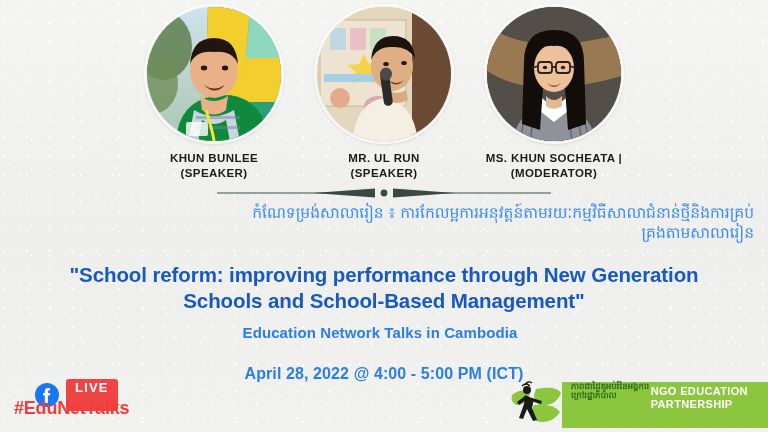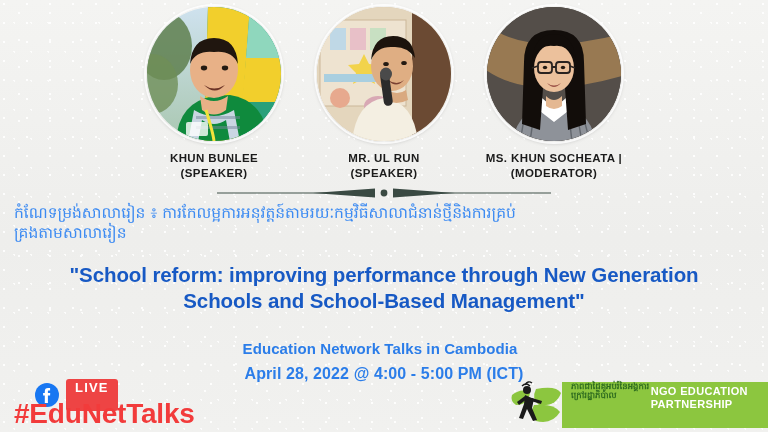--- a/index.html
+++ b/index.html
@@ -47,33 +47,33 @@
 
   
   .divider{
     position:absolute;top:186px;left:50%;transform:translateX(-50%);
     width:334px;height:14px;
   }
 
   
   .khmer-title{
     position:absolute;top:203px;left:0;width:768px;
-    text-align:left;color:#3d8bf2;
+    text-align:right;color:#3d8bf2;
     font-size:15.5px;line-height:1.32;font-weight:400;
     padding:0 14px;box-sizing:border-box;
     font-family:"DejaVu Sans","Liberation Sans",sans-serif;
   }
   .en-title{
     position:absolute;top:262px;left:0;width:768px;
     text-align:center;color:#1759c4;
     font-size:20.5px;line-height:1.28;font-weight:bold;
     letter-spacing:-.1px;padding:0 60px;box-sizing:border-box;
   }
   .series{
-    position:absolute;top:340px;left:0;width:760px;
+    position:absolute;top:324px;left:0;width:760px;
     text-align:center;color:#2b7de9;
     font-size:15px;font-weight:bold;letter-spacing:.1px;
   }
   .datetime{
     position:absolute;top:365px;left:0;width:768px;
     text-align:center;color:#2b7de9;
     font-size:16px;font-weight:bold;letter-spacing:.1px;
   }
 
   
@@ -82,21 +82,21 @@
     display:flex;align-items:center;gap:7px;
   }
   .fb-icon{width:24px;height:24px;display:block;}
   .live-badge{
     background:#ee4444;color:#ffffff;
     font-weight:bold;font-size:13px;letter-spacing:1.2px;
     padding:2px 9px 16px;border-radius:3px;line-height:1.08;
   }
   .hashtag{
     position:absolute;left:14px;top:398px;width:230px;
-    color:#f23b3b;font-weight:bold;font-size:28px;letter-spacing:-.2px;
+    color:#f23b3b;font-weight:bold;font-size:18px;letter-spacing:-.2px;
   }
 
   
   .nep{
     position:absolute;right:0px;bottom:0px;
     display:flex;align-items:center;height:55px;
   }
   .nep-mark{width:54px;height:52px;display:block;margin-right:-2px;}
   .nep-panel{
     background:#8cc63f;height:46px;width:206px;

